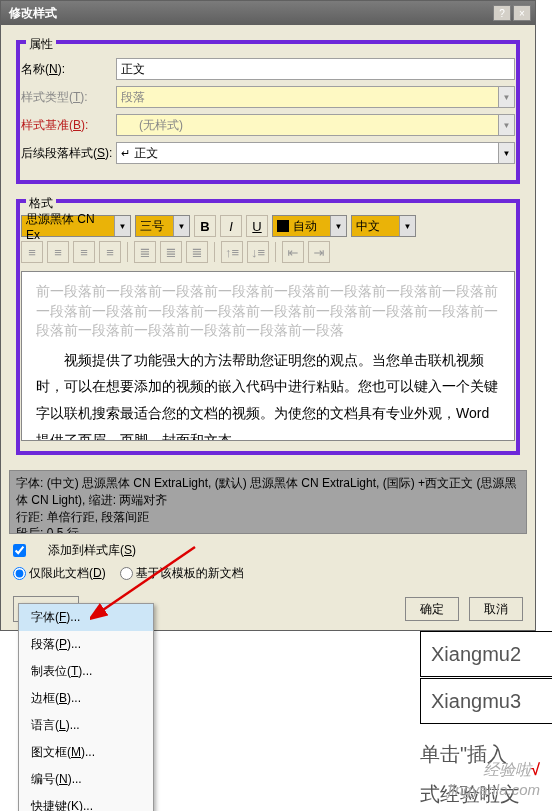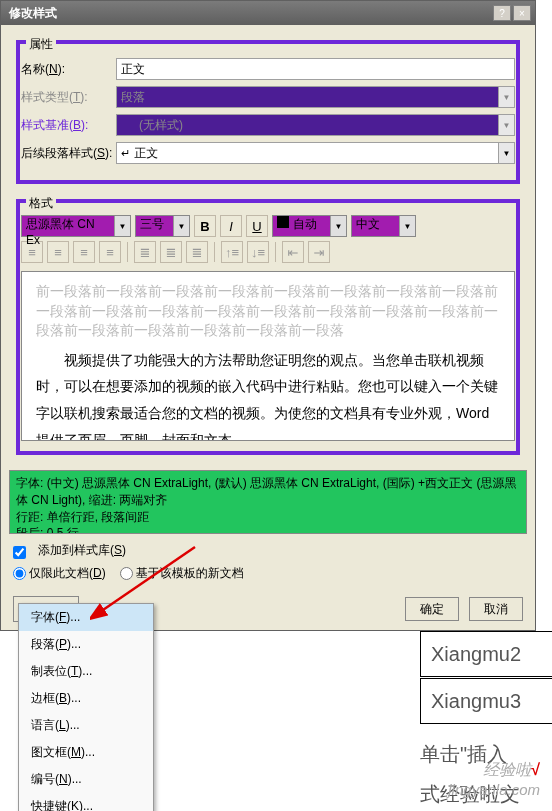--- a/index.html
+++ b/index.html
@@ -7,34 +7,34 @@
 .dialog{width:536px;background:#ece9d8;border:1px solid #606060;position:relative}
 .titlebar{background:linear-gradient(to bottom,#7b7b7b,#5e5e5e);color:#fff;height:24px;display:flex;align-items:center;padding:0 4px;font-size:12px}
 .titlebar-text{flex:1;padding-left:4px;font-weight:bold}
 .titlebar-btns{display:flex;gap:2px}
 .titlebar-btn{width:18px;height:16px;background:#d4d0c8;border:1px solid #808080;font-size:10px;display:flex;align-items:center;justify-content:center;cursor:pointer}
 .groupbox{border:4px solid #6d28d9;margin:15px;padding:8px 1px 10px;position:relative}
 .groupbox-title{position:absolute;top:-8px;left:6px;background:#ece9d8;padding:0 3px;font-size:12px}
 .form-row{display:flex;align-items:center;margin:6px 0;font-size:12px}
 .form-label{width:95px}
 .form-field{flex:1;height:22px;border:1px solid #a0a0a0;background:#fff;padding:2px 4px;font-size:12px;display:flex;align-items:center;position:relative}
-.form-field.disabled{background:#4c1d95;color:#888}
+.form-field.disabled{background:#fef9c3;color:#888}
 .form-field .dd{position:absolute;right:0;top:0;width:16px;height:100%;background:#e8e8e8;border-left:1px solid #a0a0a0;display:flex;align-items:center;justify-content:center;font-size:8px}
 .refresh-icon{display:inline-block;margin-right:4px;font-size:11px}
 .toolbar-row{display:flex;align-items:center;gap:4px;margin:4px 0;font-size:12px}
-.tb-select{height:22px;border:1px solid #888;background:#a21caf;position:relative;display:flex;align-items:flex-start;padding:0 20px 0 4px}
+.tb-select{height:22px;border:1px solid #888;background:#eab308;position:relative;display:flex;align-items:center;padding:0 20px 0 4px}
 .tb-select .dd{position:absolute;right:0;top:0;width:16px;height:100%;background:#e0e0e0;border-left:1px solid #999;display:flex;align-items:center;justify-content:center;font-size:8px}
 .tb-btn{width:22px;height:22px;border:1px solid #c0b8a8;background:#ece9d8;display:flex;align-items:center;justify-content:center;font-size:13px;cursor:pointer}
 .tb-btn.dim{color:#999}
 .tb-sep{width:1px;height:20px;background:#c0b8a8;margin:0 2px}
 .preview{background:#fff;border:1px solid #888;height:170px;margin-top:8px;padding:10px 14px;overflow:hidden}
 .preview-grey{color:#bbb;font-size:14px;line-height:1.4;word-break:break-all}
 .preview-text{color:#000;font-size:14px;line-height:1.9;text-indent:2em;margin-top:6px}
-.info-box{background:#22c55e;border:1px solid #888;margin:0 8px 8px;padding:4px 6px;font-size:12px;line-height:1.4;height:64px;overflow:hidden}
-.check-row{margin:6px 12px;font-size:12px;display:flex;align-items:flex-end;gap:12px}
+.info-box{background:#a3a3a3;border:1px solid #888;margin:0 8px 8px;padding:4px 6px;font-size:12px;line-height:1.4;height:64px;overflow:hidden}
+.check-row{margin:6px 12px;font-size:12px;display:flex;align-items:center;gap:22px}
 .radio-row{margin:6px 12px;font-size:12px;display:flex;align-items:flex-end;gap:14px}
 .radio-row label{display:flex;align-items:center;gap:3px}
 .button-row{display:flex;justify-content:space-between;align-items:center;padding:8px 12px}
 .btn{height:24px;padding:0 14px;border:1px solid #888;background:#ece9d8;font-size:12px;cursor:pointer}
 .btn.dd-btn{padding:12px 6px;display:flex;align-items:center;gap:3px}
 .underline{text-decoration:underline}
 .menu{position:absolute;left:18px;top:603px;width:136px;background:#f9f9f9;border:1px solid #999;box-shadow:2px 2px 4px rgba(0,0,0,0.3);font-size:12px;z-index:50}
 .menu-item{padding:5px 12px;cursor:pointer}
 .menu-item.hl{background:#cde6f7}
 .arrow-svg{position:absolute;left:90px;top:542px;z-index:60;pointer-events:none}
@@ -76,21 +76,21 @@
         </div>
     </div>
     <div class="form-row">
       <span class="form-label" style="color:#888">样式类型(<span class="underline">T</span>):</span>
       <div class="form-field disabled">
           <span>段落</span>
           <span class="dd">▼</span>
         </div>
     </div>
     <div class="form-row">
-      <span class="form-label" style="color:#6d28d9">样式基准(<span class="underline">B</span>):</span>
+      <span class="form-label" style="color:#b91c1c">样式基准(<span class="underline">B</span>):</span>
       <div class="form-field disabled">
           <span style="margin-left:18px">(无样式)</span>
           <span class="dd">▼</span>
         </div>
     </div>
     <div class="form-row">
       <span class="form-label">后续段落样式(<span class="underline">S</span>):</span>
       <div class="form-field">
           <span class="refresh-icon">↵</span>
           <span>正文</span>

